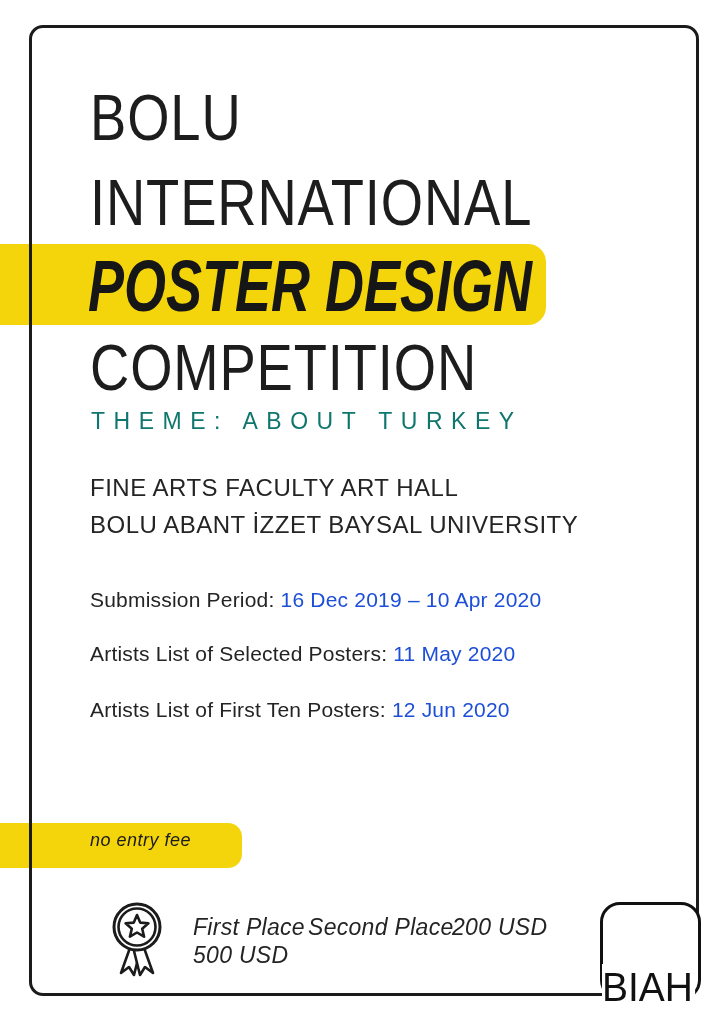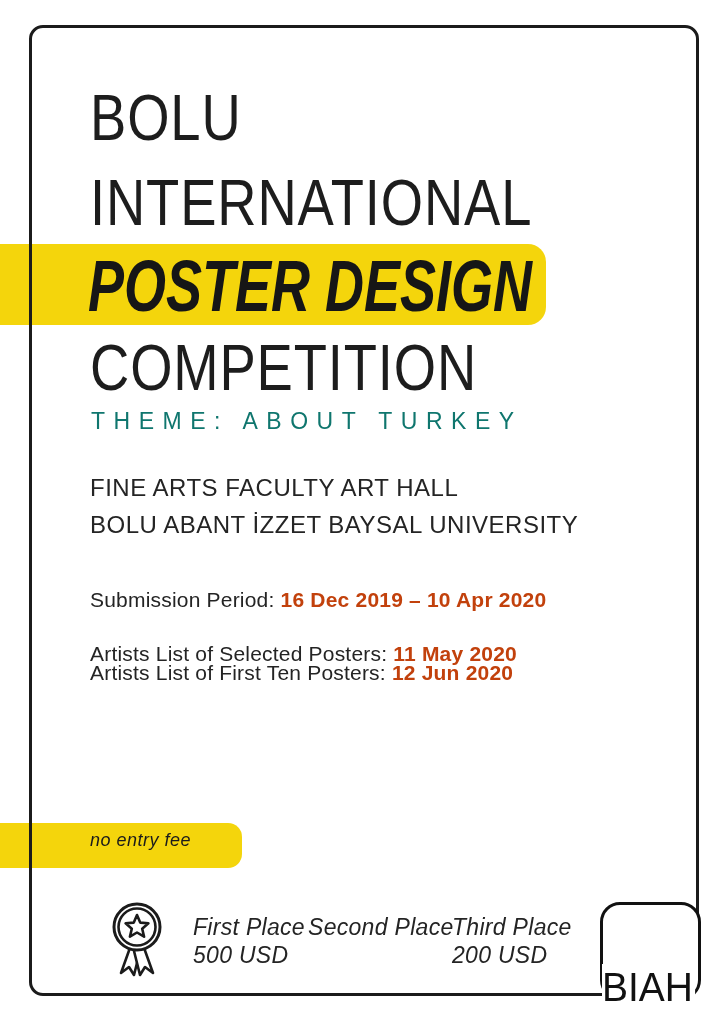--- a/index.html
+++ b/index.html
@@ -22,21 +22,21 @@
   .h-bolu{left:90px;top:81px;font-size:64px;}
   .h-intl{left:90px;top:166px;font-size:64px;}
   .h-poster{
     left:88px;top:245px;font-size:72px;font-weight:700;font-style:italic;
     transform:scaleX(0.75);transform-origin:left top;letter-spacing:0;color:#161616;
   }
   .h-comp{left:90px;top:331px;font-size:64px;}
   .theme{left:91px;top:408px;font-size:23px;letter-spacing:8.5px;white-space:nowrap;color:#0f766e;}
   .venue{left:90px;top:469px;font-size:24px;line-height:37px;letter-spacing:0.5px;color:#242424;}
   .sched{left:90px;font-size:21px;letter-spacing:0.2px;color:#242424;white-space:nowrap;}
-  .sched b{font-weight:700;color:#c2410c;}
+  .sched b{font-weight:400;color:#1d4ed8;}
   .fee{left:90px;top:830px;font-size:18px;font-style:italic;letter-spacing:0.5px;color:#1b1b1b;}
   .medal{left:110px;top:901px;width:54px;height:78px;}
   .prize{top:913px;font-size:23px;line-height:28px;letter-spacing:0.3px;color:#242424;white-space:nowrap;font-style:italic;}
   .prize-1{left:193px;} .prize-2{left:308px;} .prize-3{left:452px;}
   
   .biah-box{
     position:absolute;left:600px;top:902px;width:95px;height:92px;background:#ffffff;
     border:3px solid #111111;border-radius:20px;z-index:4;
   }
   .biah-text{
@@ -61,40 +61,39 @@
 
   <div class="layer theme">THEME: ABOUT TURKEY</div>
 
   <div class="layer venue">
     <div>FINE ARTS FACULTY ART HALL</div>
     <div>BOLU ABANT İZZET BAYSAL UNIVERSITY</div>
   </div>
 
   <div class="layer sched" style="top:588px"><span>Submission Period: </span><b>16 Dec 2019 – 10 Apr 2020</b></div>
   <div class="layer sched" style="top:642px"><span>Artists List of Selected Posters: </span><b>11 May 2020</b></div>
-  <div class="layer sched" style="top:661px"><span>Artists List of First Ten Posters: </span><b>12 Jun 2020</b></div>
+  <div class="layer sched" style="top:698px"><span>Artists List of First Ten Posters: </span><b>12 Jun 2020</b></div>
 
   <div class="layer fee">no entry fee</div>
 
   <svg class="layer medal" viewBox="0 0 54 78" fill="none" xmlns="http://www.w3.org/2000/svg">
     <path d="M21,44 L11,72 L19,66 L24,74 L30,50 Z" fill="#ffffff" stroke="#1b1b1b" stroke-width="2.6" stroke-linejoin="round"></path>
     <path d="M33,44 L43,72 L35,66 L30,74 L24,50 Z" fill="#ffffff" stroke="#1b1b1b" stroke-width="2.6" stroke-linejoin="round"></path>
     <circle cx="27" cy="26" r="23" fill="#ffffff" stroke="#1b1b1b" stroke-width="3"></circle>
     <circle cx="27" cy="26" r="18.5" fill="none" stroke="#1b1b1b" stroke-width="2.6"></circle>
     <path d="M27,14 L30.2,21.6 L38.4,22.3 L32.2,27.7 L34.1,35.7 L27,31.5 L19.9,35.7 L21.8,27.7 L15.6,22.3 L23.8,21.6 Z" fill="none" stroke="#1b1b1b" stroke-width="2.6" stroke-linejoin="round"></path>
   </svg>
 
   <div class="layer prize prize-1">
     <div>First Place</div>
     <div>500 USD</div>
   </div>
   <div class="layer prize prize-2">
     <div>Second Place</div>
   </div>
   <div class="layer prize prize-3">
-    <div>Third Place</div>
     <div>200 USD</div>
   </div>
 
   <div class="biah-box"></div>
   <div class="biah-text">BIAH</div>
 
 </div>
 
 </body></html>

